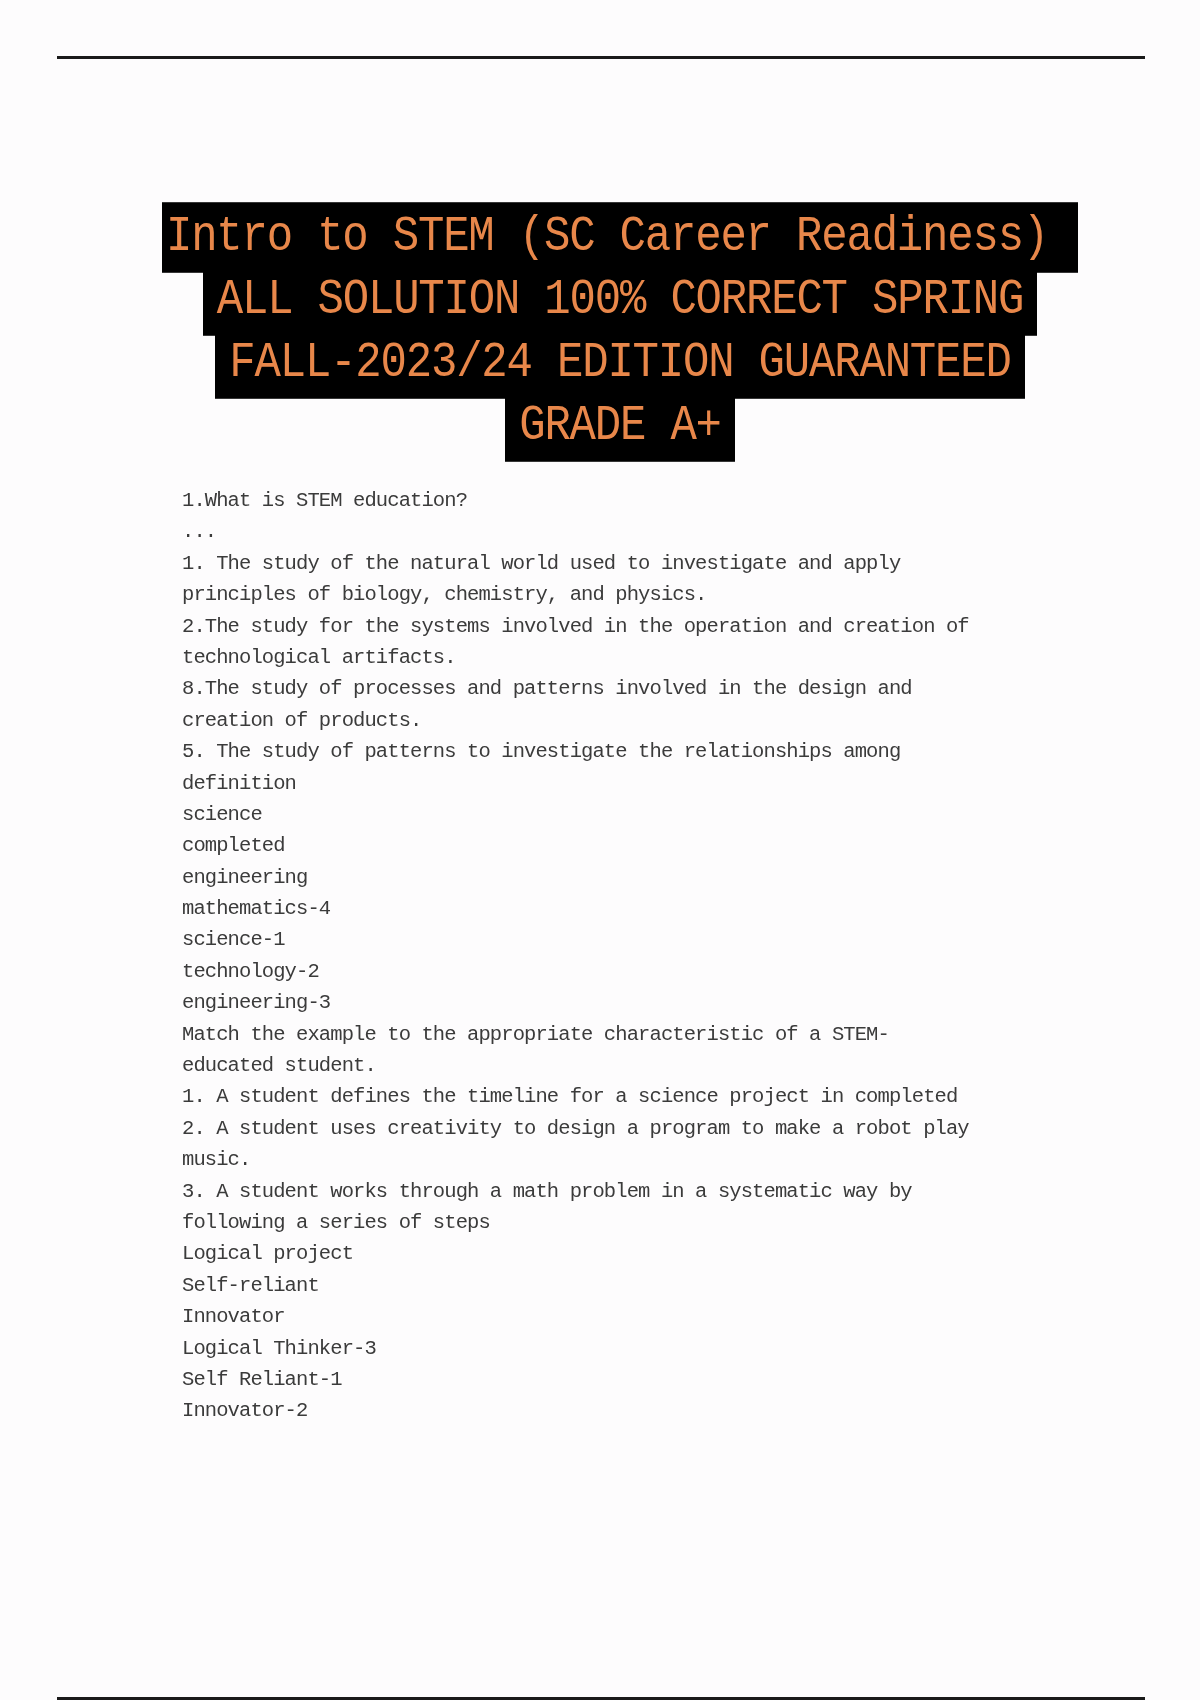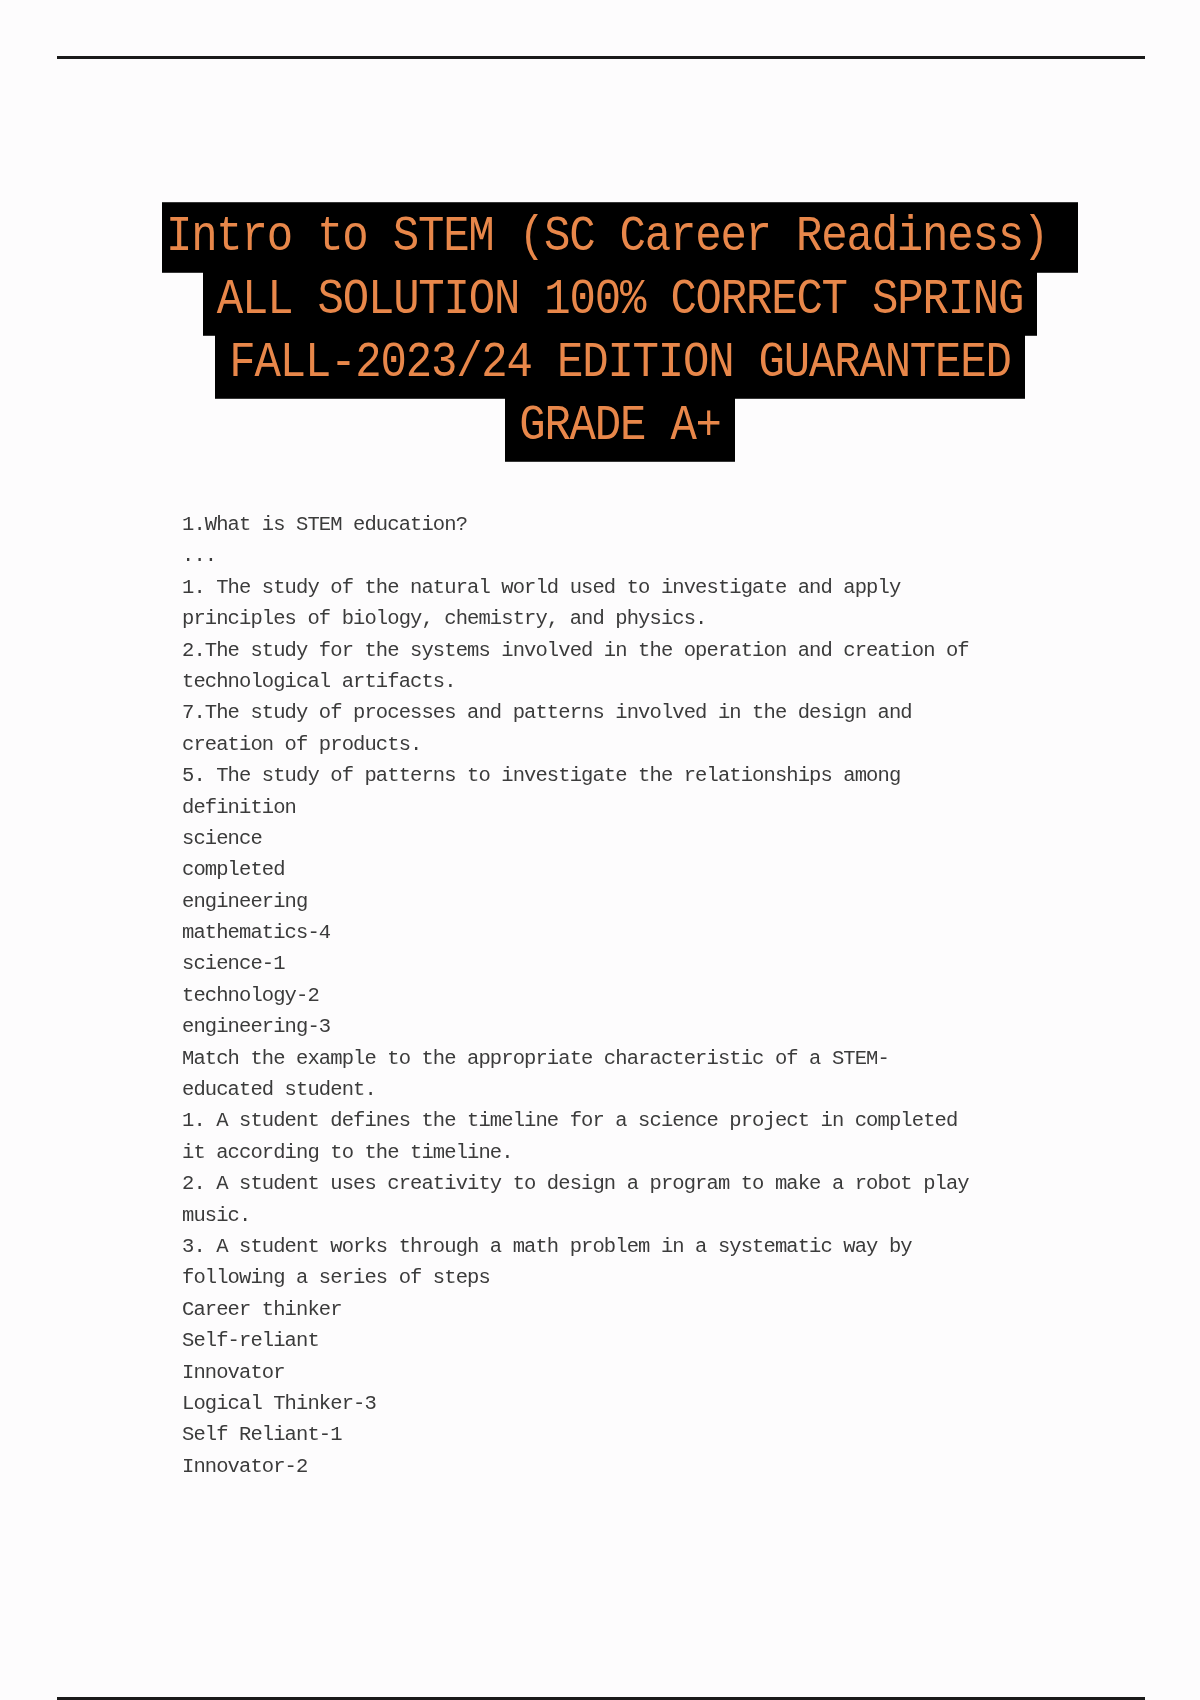--- a/index.html
+++ b/index.html
@@ -34,21 +34,21 @@
     line-height: 63px;
     letter-spacing: -1.2px;
     padding: 0 14px;
     transform: scaleY(1.12);
     transform-origin: center;
     white-space: pre;
   }
   .title-line.l1 span { padding: 0 30px 0 4px; }
 
   .body-text {
-    position: absolute; left: 182px; top: 509px;
+    position: absolute; left: 182px; top: 485px;
     width: 900px;
     color: #3b3b3b;
     font-size: 20.5px;
     letter-spacing: -0.9px;
   }
   .body-line {
     height: 31.4px;
     line-height: 31.4px;
     white-space: pre;
   }
@@ -65,40 +65,39 @@
   <div class="title-line"><span>GRADE A+</span></div>
 </div>
 
 <div class="body-text">
   <div class="body-line">1.What is STEM education?</div>
   <div class="body-line">...</div>
   <div class="body-line">1. The study of the natural world used to investigate and apply</div>
   <div class="body-line">principles of biology, chemistry, and physics.</div>
   <div class="body-line">2.The study for the systems involved in the operation and creation of</div>
   <div class="body-line">technological artifacts.</div>
-  <div class="body-line">7.The study of processes and patterns involved in the design and</div>
+  <div class="body-line">8.The study of processes and patterns involved in the design and</div>
   <div class="body-line">creation of products.</div>
   <div class="body-line">5. The study of patterns to investigate the relationships among</div>
   <div class="body-line">definition</div>
   <div class="body-line">science</div>
   <div class="body-line">completed</div>
   <div class="body-line">engineering</div>
   <div class="body-line">mathematics-4</div>
   <div class="body-line">science-1</div>
   <div class="body-line">technology-2</div>
   <div class="body-line">engineering-3</div>
   <div class="body-line">Match the example to the appropriate characteristic of a STEM-</div>
   <div class="body-line">educated student.</div>
   <div class="body-line">1. A student defines the timeline for a science project in completed</div>
-  <div class="body-line">it according to the timeline.</div>
   <div class="body-line">2. A student uses creativity to design a program to make a robot play</div>
   <div class="body-line">music.</div>
   <div class="body-line">3. A student works through a math problem in a systematic way by</div>
   <div class="body-line">following a series of steps</div>
-  <div class="body-line">Career thinker</div>
+  <div class="body-line">Logical project</div>
   <div class="body-line">Self-reliant</div>
   <div class="body-line">Innovator</div>
   <div class="body-line">Logical Thinker-3</div>
   <div class="body-line">Self Reliant-1</div>
   <div class="body-line">Innovator-2</div>
 </div>
 
 <div class="rule bottom"></div>
 
 </body></html>

